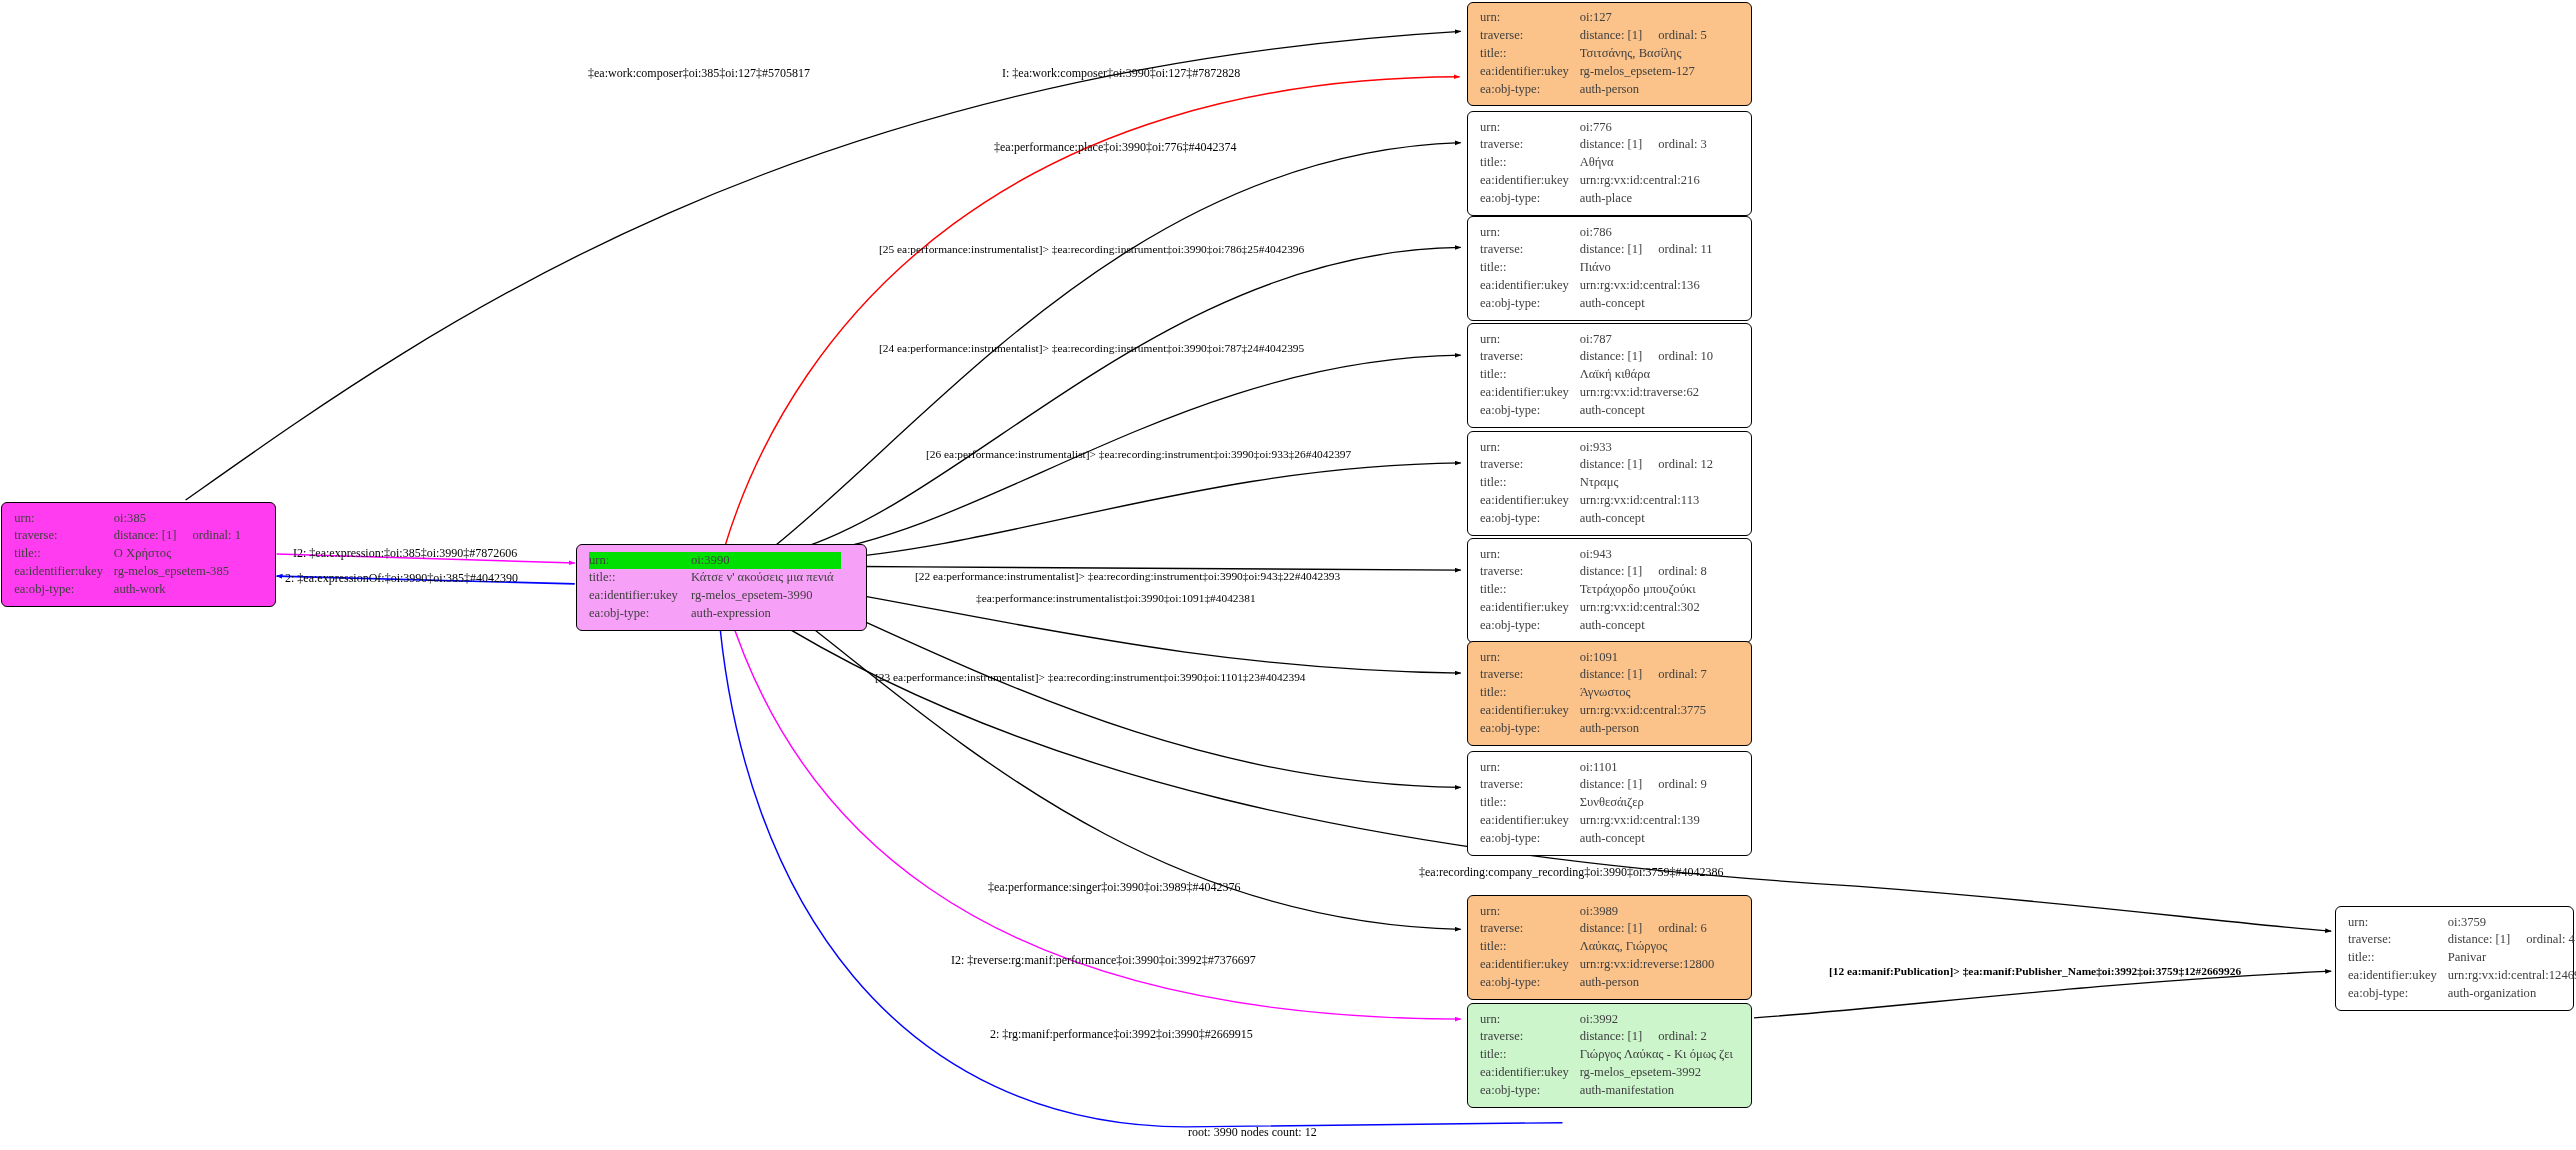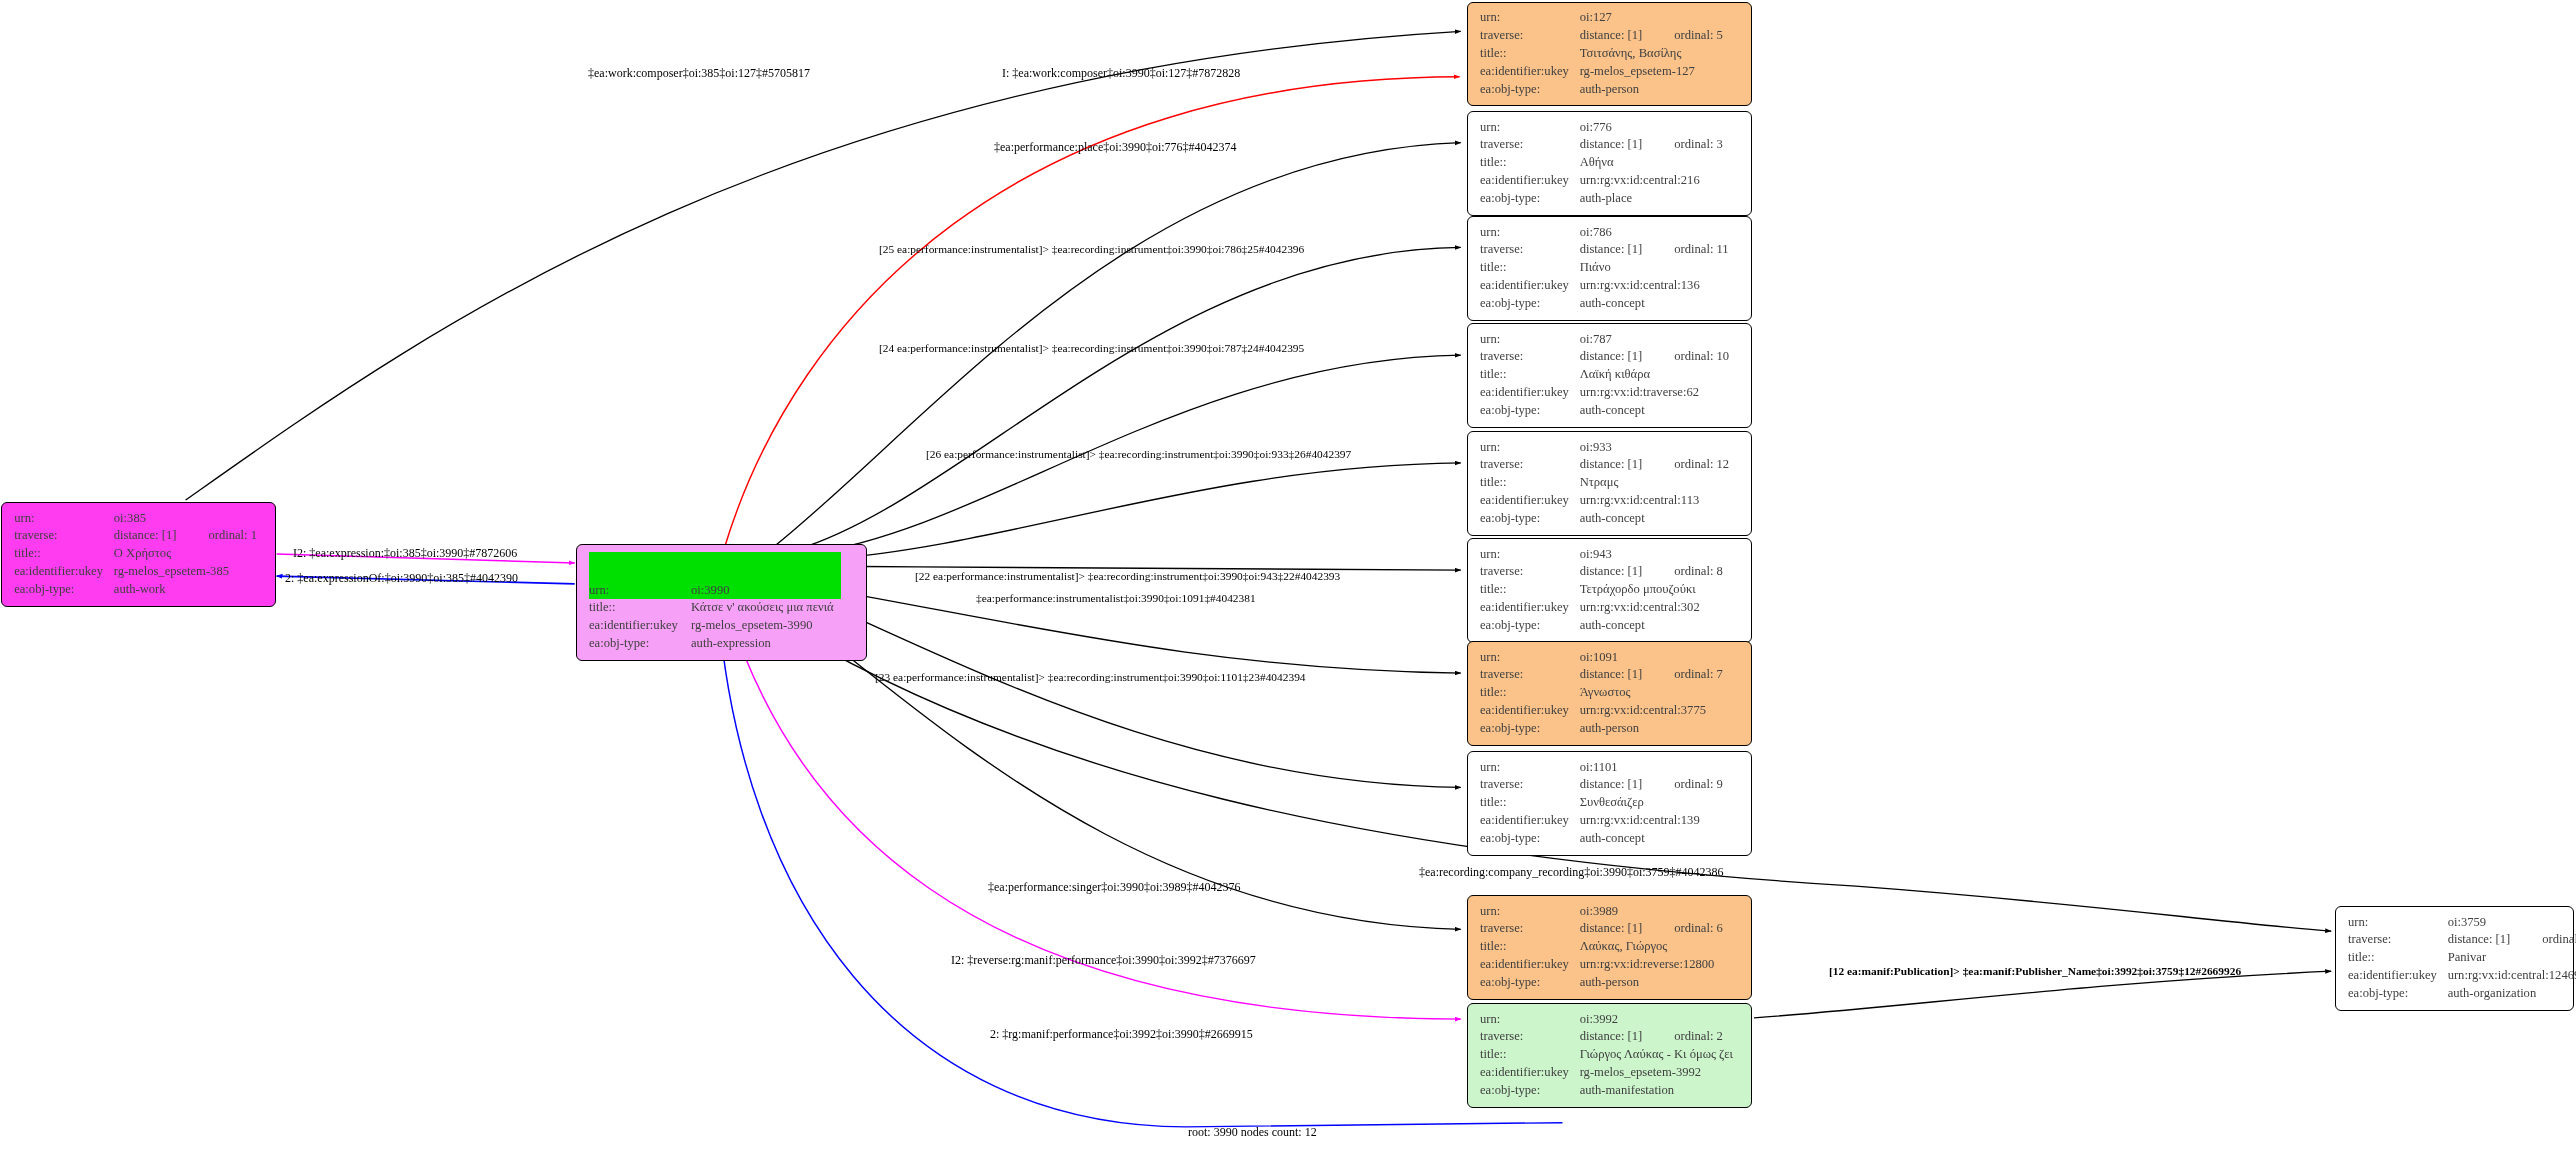--- a/index.html
+++ b/index.html
@@ -41,27 +41,27 @@
   }
   .node td {
     padding: 0 0 0 0;
     vertical-align: baseline;
     white-space: nowrap;
     font-size: 12.6px;
     line-height: 1.42;
   }
   .node td.k { padding-right: 10.8px; }
   .node td.v { }
-  .node td.trav span.ord { padding-left: 32px; }
+  .node td.trav span.ord { padding-left: 16px; }
   .hl-row td {
     background: #00e000;
   }
   .hl-row td.k { padding-right: 0; }
   .hl-row td.k > span { display: inline-block; min-width: 102px; }
-  .hl-row td.v > span { display: inline-block; min-width: 150px; margin-top: 30px; }
+  .hl-row td.v > span { display: inline-block; min-width: 150px; }
   .n-work        { background: #ff3cf0; }
   .n-expression  { background: #f7a0f7; }
   .n-person      { background: #fbc38a; }
   .n-concept     { background: #ffffff; }
   .n-place       { background: #ffffff; }
   .n-org         { background: #ffffff; }
   .n-manif       { background: #ccf5cc; }
   .edge-label {
     position: absolute;
     font-size: 12px;

